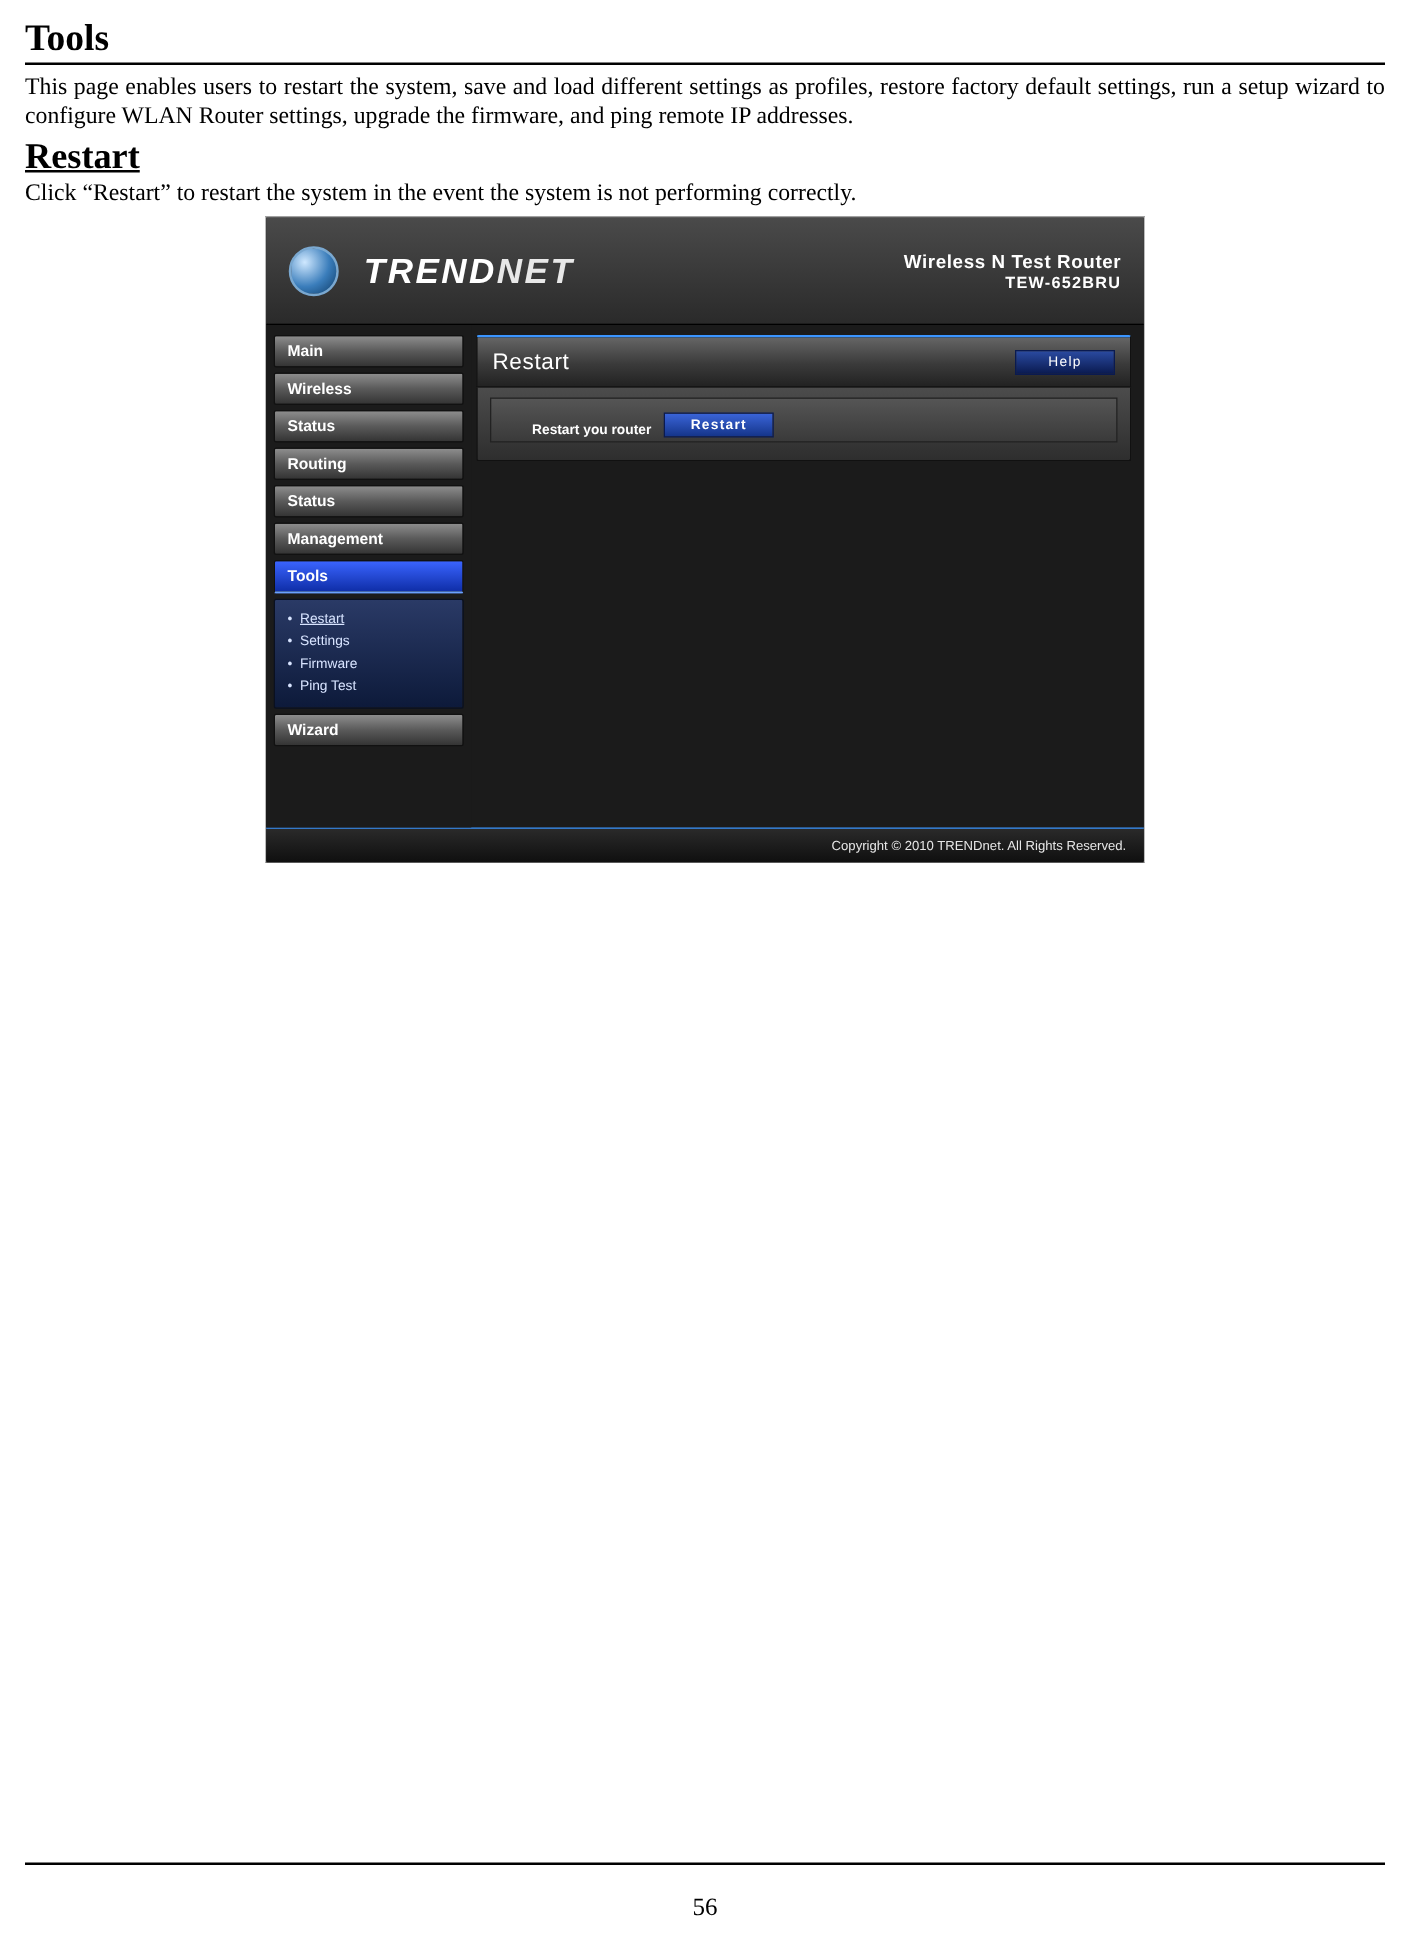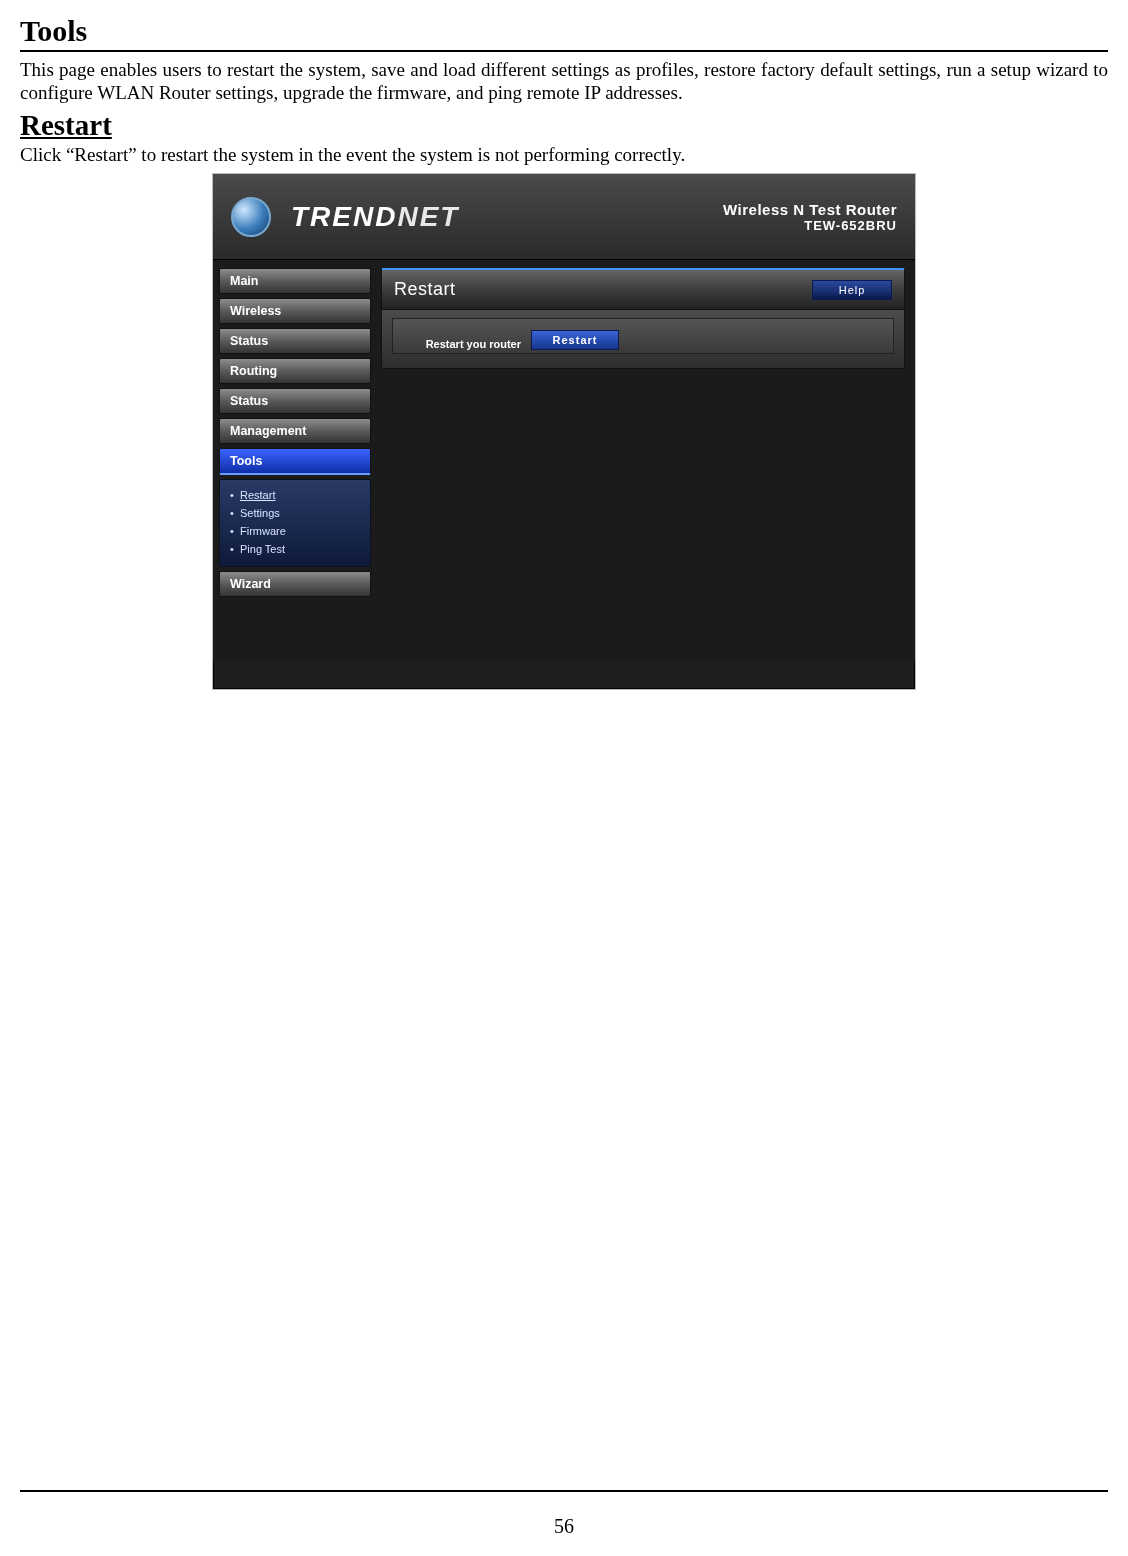--- a/index.html
+++ b/index.html
@@ -244,17 +244,20 @@
       </div>
       <div class="panel-body">
         <div class="row">
           <div class="row-label">Restart you router</div>
           <div class="restart-btn">Restart</div>
         </div>
       </div>
     </div>
   </div>
 
+  <div class="router-footer">
+    <span>Copyright © 2010 TRENDnet. All Rights Reserved.</span>
+  </div>
 </div>
 
 <div class="page-footer">
   <span>56</span>
 </div>
 
 </body></html>

